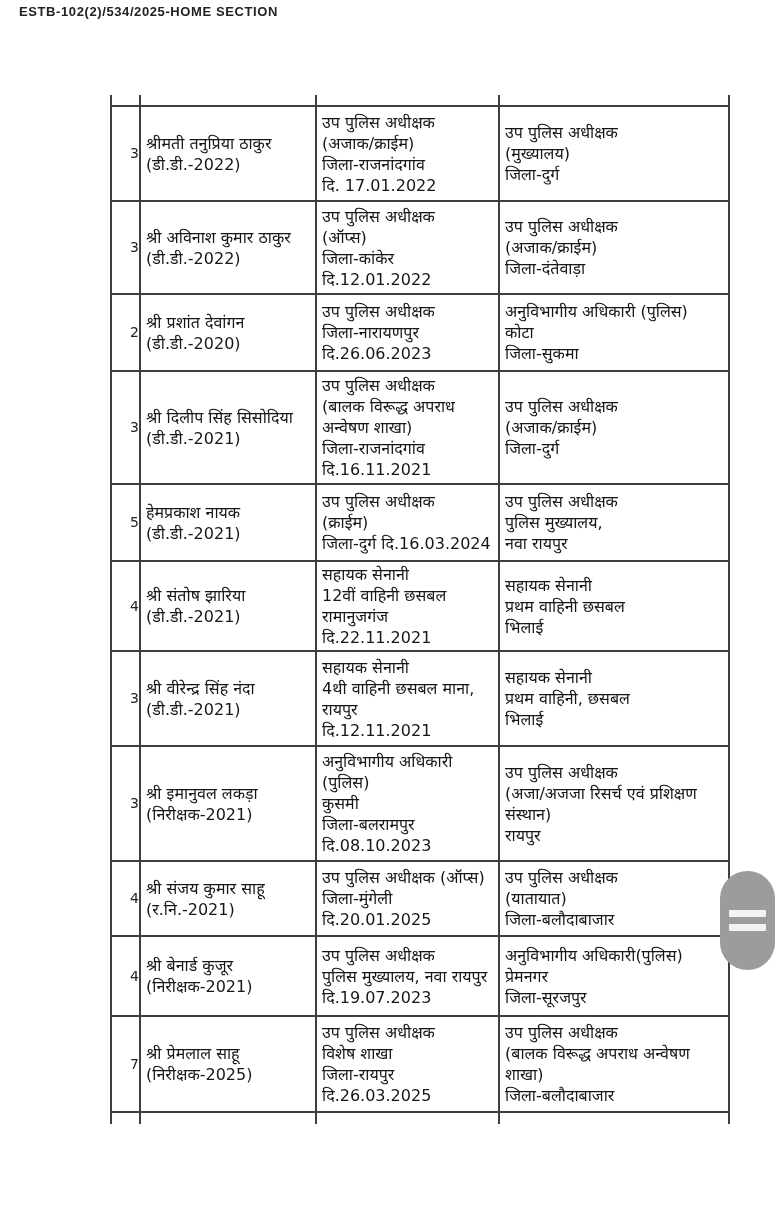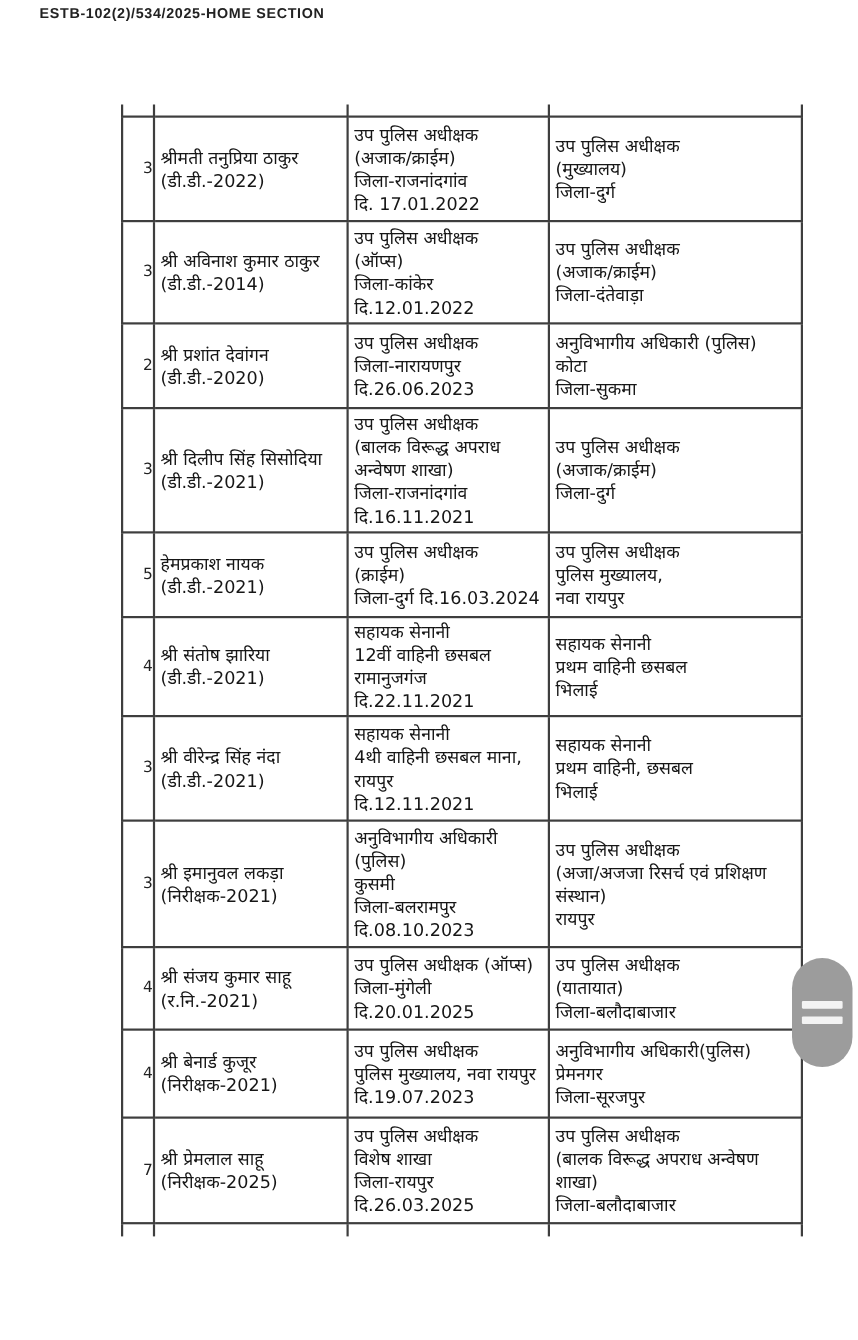--- a/index.html
+++ b/index.html
@@ -3,21 +3,21 @@
 <meta charset="utf-8">
 <style>
   html,body{margin:0;padding:0;}
   body{
     width:780px;height:1218px;position:relative;
     background:#ffffff;
     font-family:"DejaVu Sans",sans-serif;
     overflow:hidden;
   }
   .doc-ref{
-    position:absolute;left:36px;top:4px;
+    position:absolute;left:19px;top:4px;
     font-family:"Liberation Sans","DejaVu Sans",sans-serif;
     font-size:13px;font-weight:600;color:#222;
     letter-spacing:0.6px;
   }
   table.transfer-table{
     position:absolute;left:110px;top:95px;
     border-collapse:collapse;table-layout:fixed;
     width:618px;
   }
   table.transfer-table td{
@@ -71,21 +71,21 @@
 (अजाक/क्राईम)
 जिला-राजनांदगांव
 दि. 17.01.2022</td>
       <td>उप पुलिस अधीक्षक
 (मुख्यालय)
 जिला-दुर्ग</td>
     </tr>
     <tr style="height:93px">
       <td>33</td>
       <td>श्री अविनाश कुमार ठाकुर
-(डी.डी.-2014)</td>
+(डी.डी.-2022)</td>
       <td>उप पुलिस अधीक्षक
 (ऑप्स)
 जिला-कांकेर
 दि.12.01.2022</td>
       <td>उप पुलिस अधीक्षक
 (अजाक/क्राईम)
 जिला-दंतेवाड़ा</td>
     </tr>
     <tr style="height:77px">
       <td>24</td>

